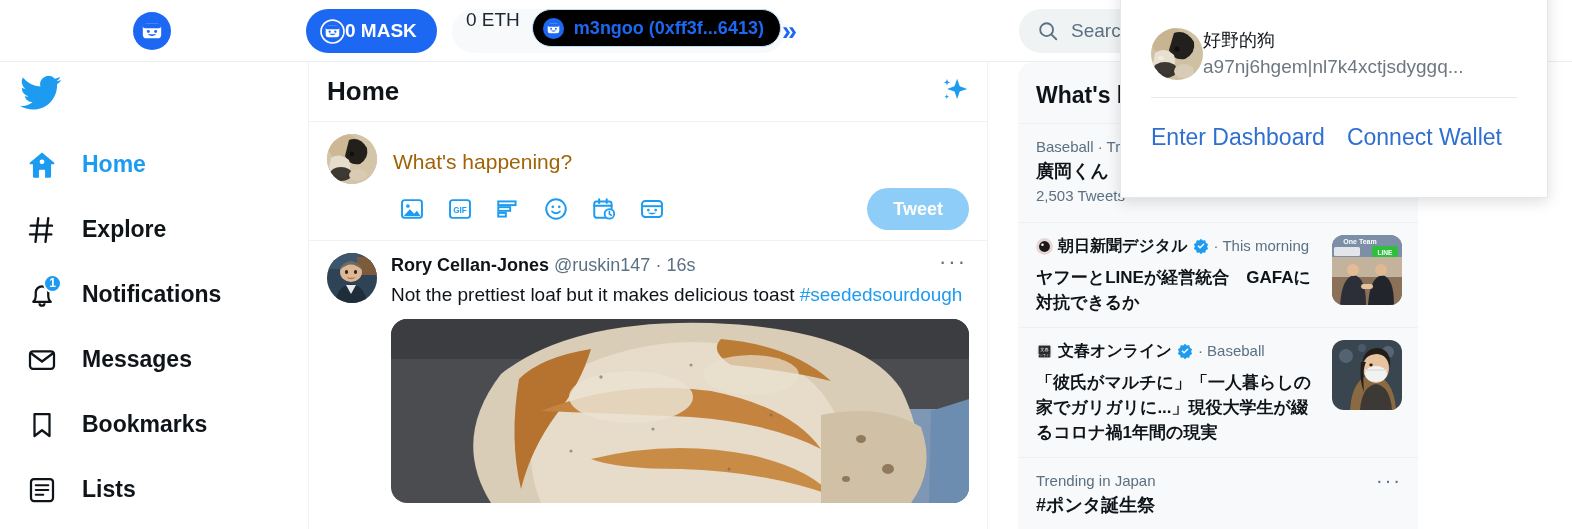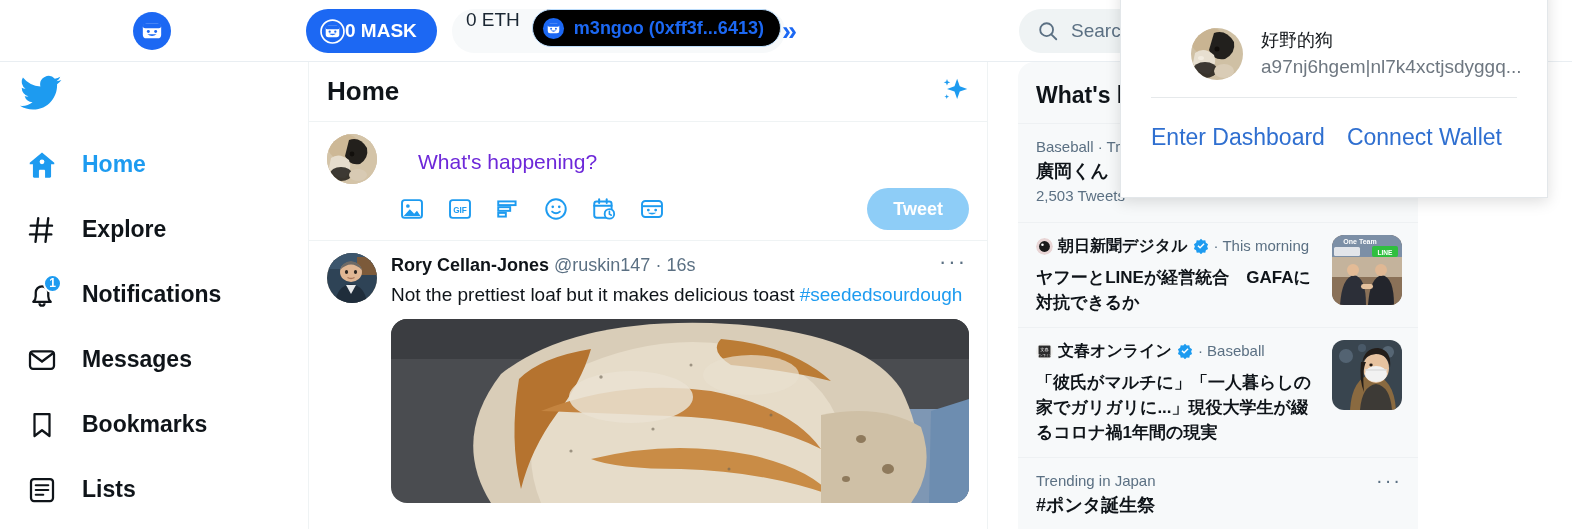--- a/index.html
+++ b/index.html
@@ -118,21 +118,21 @@
   }
   .feed-title { font-size: 26px; font-weight: 800; color: #0f1419; }
 
   .compose { display: flex; padding: 12px 18px 0 18px; border-bottom: 1px solid #eff3f4; }
   .avatar {
     width: 50px; height: 50px; border-radius: 50%;
     flex: 0 0 50px; overflow: hidden;
     background: #cbb79a;
   }
   .compose-right { flex: 1; padding-left: 16px; }
-  .compose-ph { font-size: 21px; color: #6d28d9; padding-top: 16px; margin-left: 25px; }
+  .compose-ph { font-size: 21px; color: #a16207; padding-top: 16px; }
   .compose-tools {
     display: flex; align-items: center; justify-content: space-between;
     padding: 14px 0 10px 0;
   }
   .tool-row { display: flex; align-items: center; gap: 22px; padding-left: 6px; }
   .tool-ic { width: 26px; height: 26px; cursor: pointer; }
   .tweet-btn {
     background: #8ecdf7; color: #ffffff;
     border: none; border-radius: 22px;
     height: 42px; padding: 0 26px;
@@ -208,23 +208,22 @@
     border: 1px solid #e3e7ea;
     box-shadow: 0 4px 14px rgba(0,0,0,0.13);
     z-index: 40;
     overflow: hidden;
   }
   .panel-caption {
     font-size: 15px; font-weight: 700; color: #0f1419;
     padding: 2px 0 0 28px; line-height: 18px;
   }
   .persona-row {
-    display: flex; align-items: center; gap: 18px;
+    display: flex; align-items: center; 
     padding: 24px 28px 0 30px;
-    margin-left: 40px;
   }
   .persona-ava { width: 52px; height: 52px; border-radius: 50%; flex: 0 0 52px; overflow: hidden; }
   .persona-name { font-size: 18px; color: #14181c; line-height: 26px; }
   .persona-id { font-size: 19px; color: #6e7780; line-height: 28px; white-space: nowrap; }
   .panel-sep { height: 1px; background: #e6e9eb; margin: 16px 30px 0 30px; }
   .panel-actions {
     display: flex; align-items: center; gap: 22px;
     padding: 26px 0 0 30px;
   }
   .panel-link {

